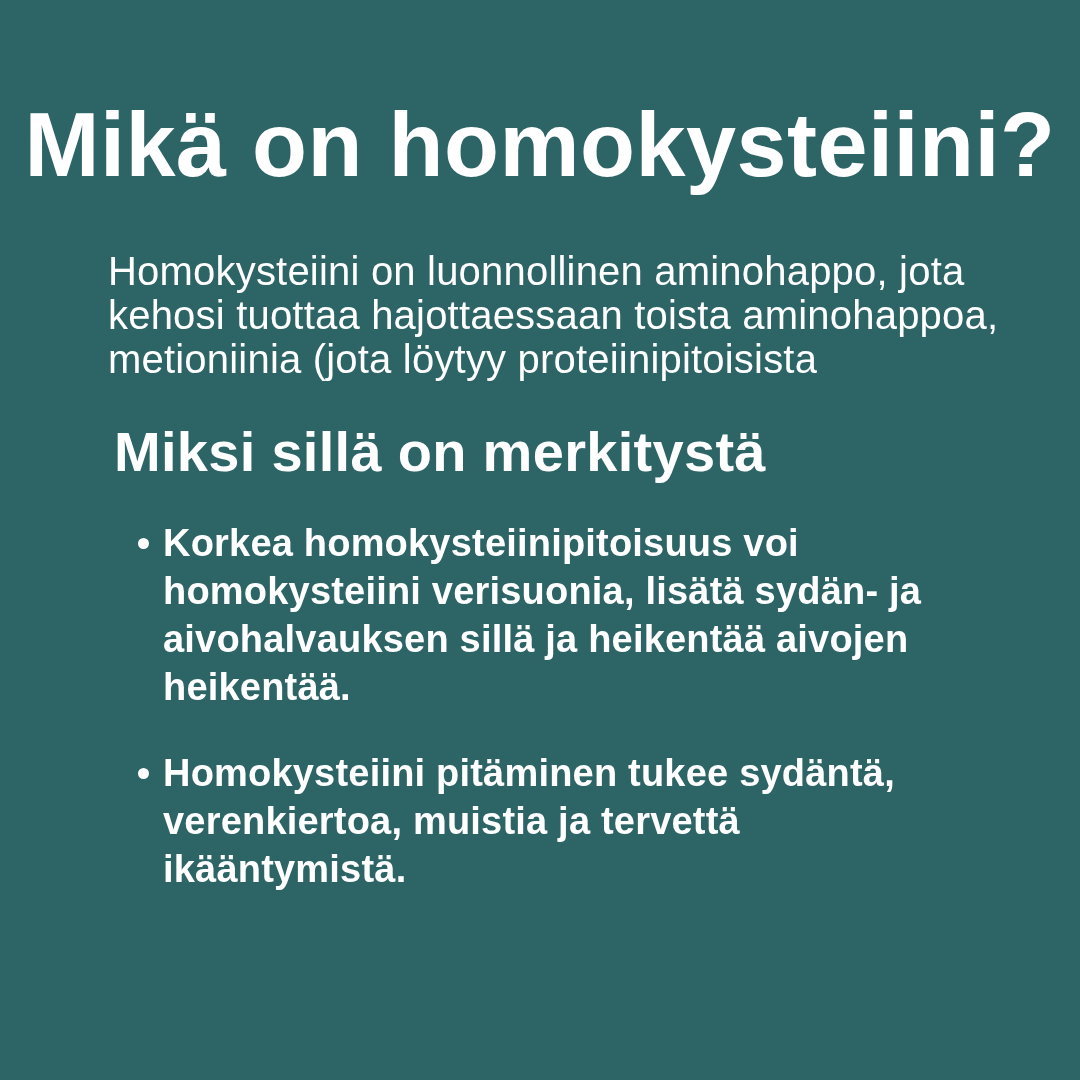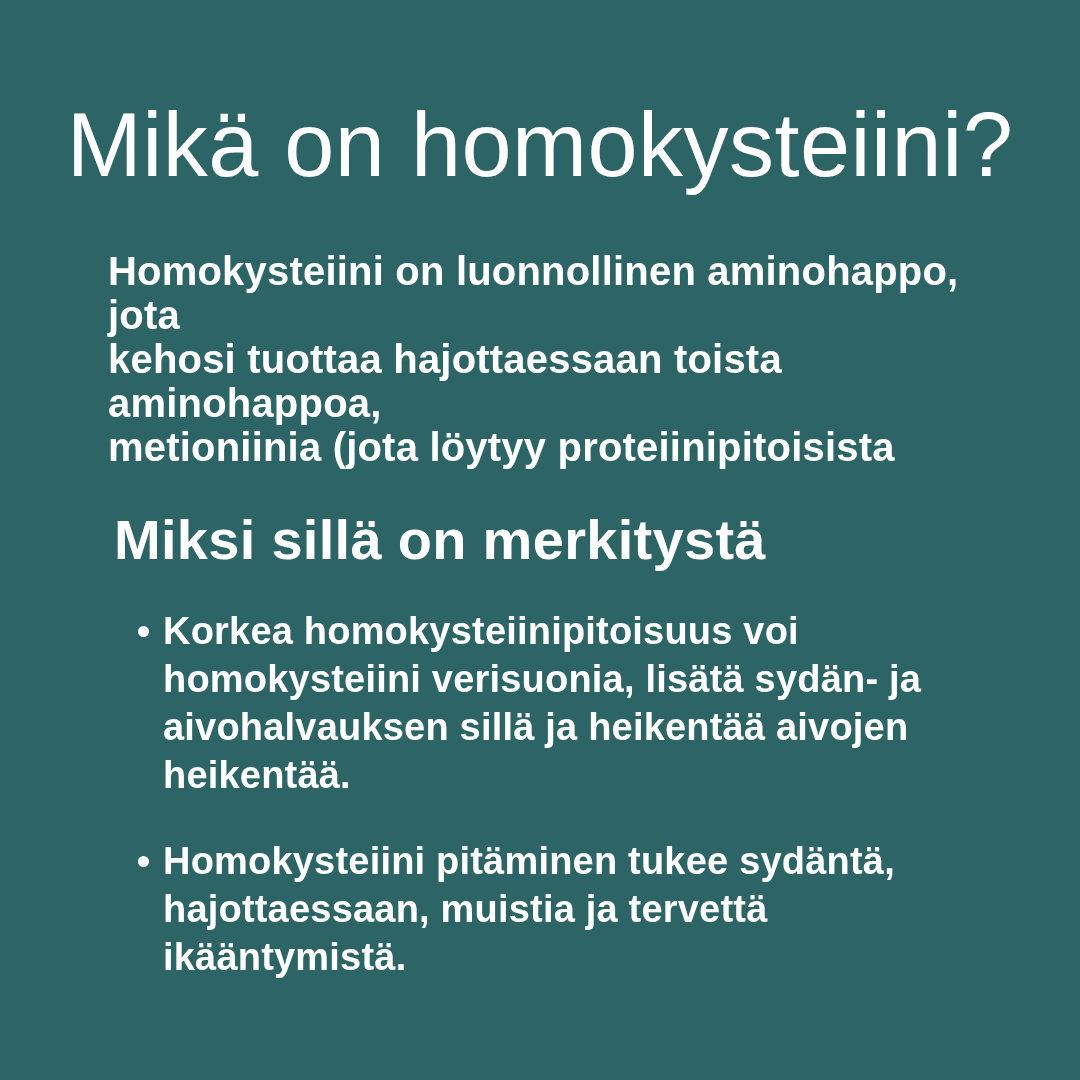--- a/index.html
+++ b/index.html
@@ -18,32 +18,32 @@
     width: 1080px;
     height: 1080px;
     box-sizing: border-box;
   }
   .title {
     margin: 0;
     padding-top: 96px;
     text-align: center;
     font-size: 90px;
     line-height: 1.1;
-    font-weight: 400;
+    font-weight: 700;
     letter-spacing: 0.5px;
     white-space: nowrap;
   }
   .intro {
     margin: 54px 80px 0 108px;
     font-size: 40px;
     line-height: 44px;
     font-weight: 500;
     letter-spacing: 0.2px;
   }
-  .intro .line { display: block; font-weight: bold; }
+  .intro .line { display: block; }
   .subtitle {
     margin: 40px 0 0 114px;
     font-size: 56px;
     line-height: 1.1;
     font-weight: 700;
     letter-spacing: 0.3px;
   }
   .bullets {
     list-style: none;
     margin: 36px 0 0 138px;
@@ -85,18 +85,18 @@
           <span class="line">Korkea homokysteiinipitoisuus voi</span>
           <span class="line">homokysteiini verisuonia, lisätä sydän- ja</span>
           <span class="line">aivohalvauksen sillä ja heikentää aivojen</span>
           <span class="line">heikentää.</span>
         </div>
       </li>
       <li>
         <span class="dot" style="background: rgb(255, 255, 255);"></span>
         <div class="btext">
           <span class="line">Homokysteiini pitäminen tukee sydäntä,</span>
-          <span class="line">hajottaessaan, muistia ja tervettä</span>
+          <span class="line">verenkiertoa, muistia ja tervettä</span>
           <span class="line">ikääntymistä.</span>
         </div>
       </li>
     </ul>
 </div>
 
 </body></html>

